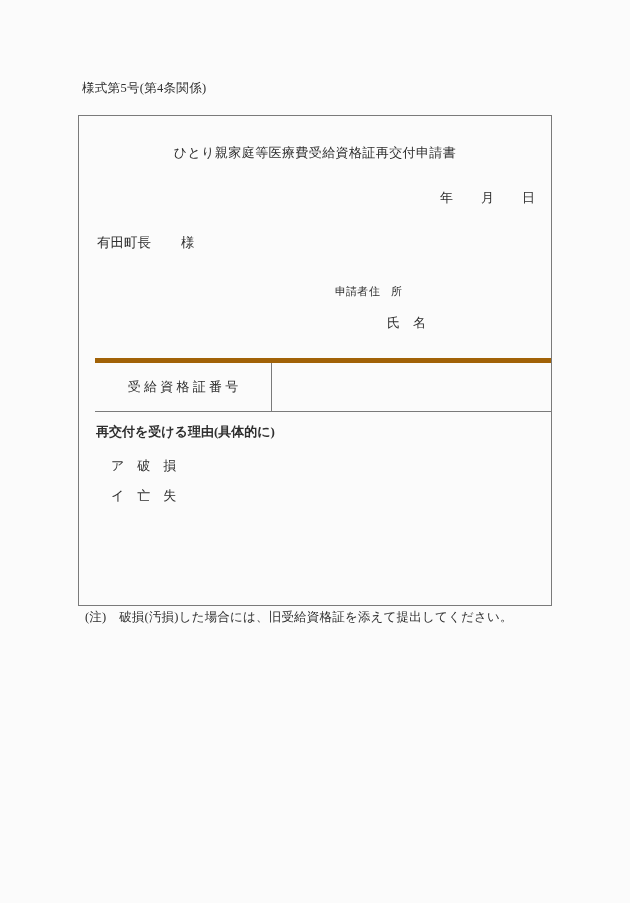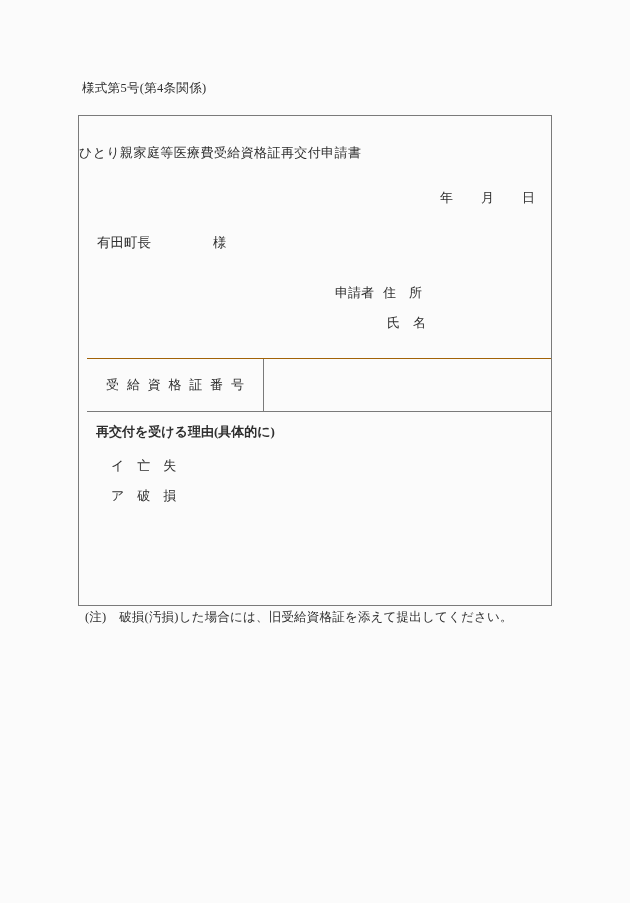--- a/index.html
+++ b/index.html
@@ -30,64 +30,63 @@
     width: 474px;
     height: 491px;
     border: 1px solid #7a7a7a;
     background: #fbfbfb;
   }
   .title {
     position: absolute;
     top: 28px;
     left: 0;
     right: 0;
-    text-align: left;
+    text-align: center;
     font-size: 13px;
     letter-spacing: 0.4px;
   }
   .date-line {
     position: absolute;
     top: 73px;
     right: 16px;
     display: flex;
     gap: 28px;
     font-size: 13px;
   }
   .addressee {
     position: absolute;
     top: 118px;
     left: 18px;
     display: flex;
-    gap: 62px;
+    gap: 30px;
     font-size: 13.5px;
   }
   .applicant-address {
     position: absolute;
     top: 168px;
     left: 256px;
     display: flex;
-    gap: 9px;
-    font-size: 13px;
+    gap: 1px;
+    font-size: 11px;
   }
   .applicant-name {
     position: absolute;
     top: 198px;
     left: 308px;
     font-size: 13px;
   }
   .cert-row {
     position: absolute;
     top: 242px;
-    left: 8px;
+    left: 16px;
     right: 0;
     height: 54px;
-    border-top: 1px solid #a16207;
+    border-top: 5px solid #a16207;
     border-bottom: 1px solid #7a7a7a;
     display: flex;
-    font-family: Liberation Mono, monospace;
   }
   .cert-label-cell {
     width: 177px;
     border-right: 1px solid #7a7a7a;
     display: flex;
     align-items: center;
     justify-content: center;
     font-size: 13px;
   }
   .cert-value-cell { flex: 1; }
@@ -149,22 +148,22 @@
     <div class="cert-row">
       <div class="cert-label-cell">
         <span>受 給 資 格 証 番 号</span>
       </div>
       <div class="cert-value-cell"></div>
     </div>
 
     <div class="reason-section">
       <div class="reason-title">再交付を受ける理由(具体的に)</div>
       <div class="reason-options">
+        <div class="reason-option">ア　破　損</div>
         <div class="reason-option">イ　亡　失</div>
-        <div class="reason-option">ア　破　損</div>
       </div>
     </div>
 
   </div>
 
   <div class="note">(注)　破損(汚損)した場合には、旧受給資格証を添えて提出してください。</div>
 
 </div>
 
 </body></html>

